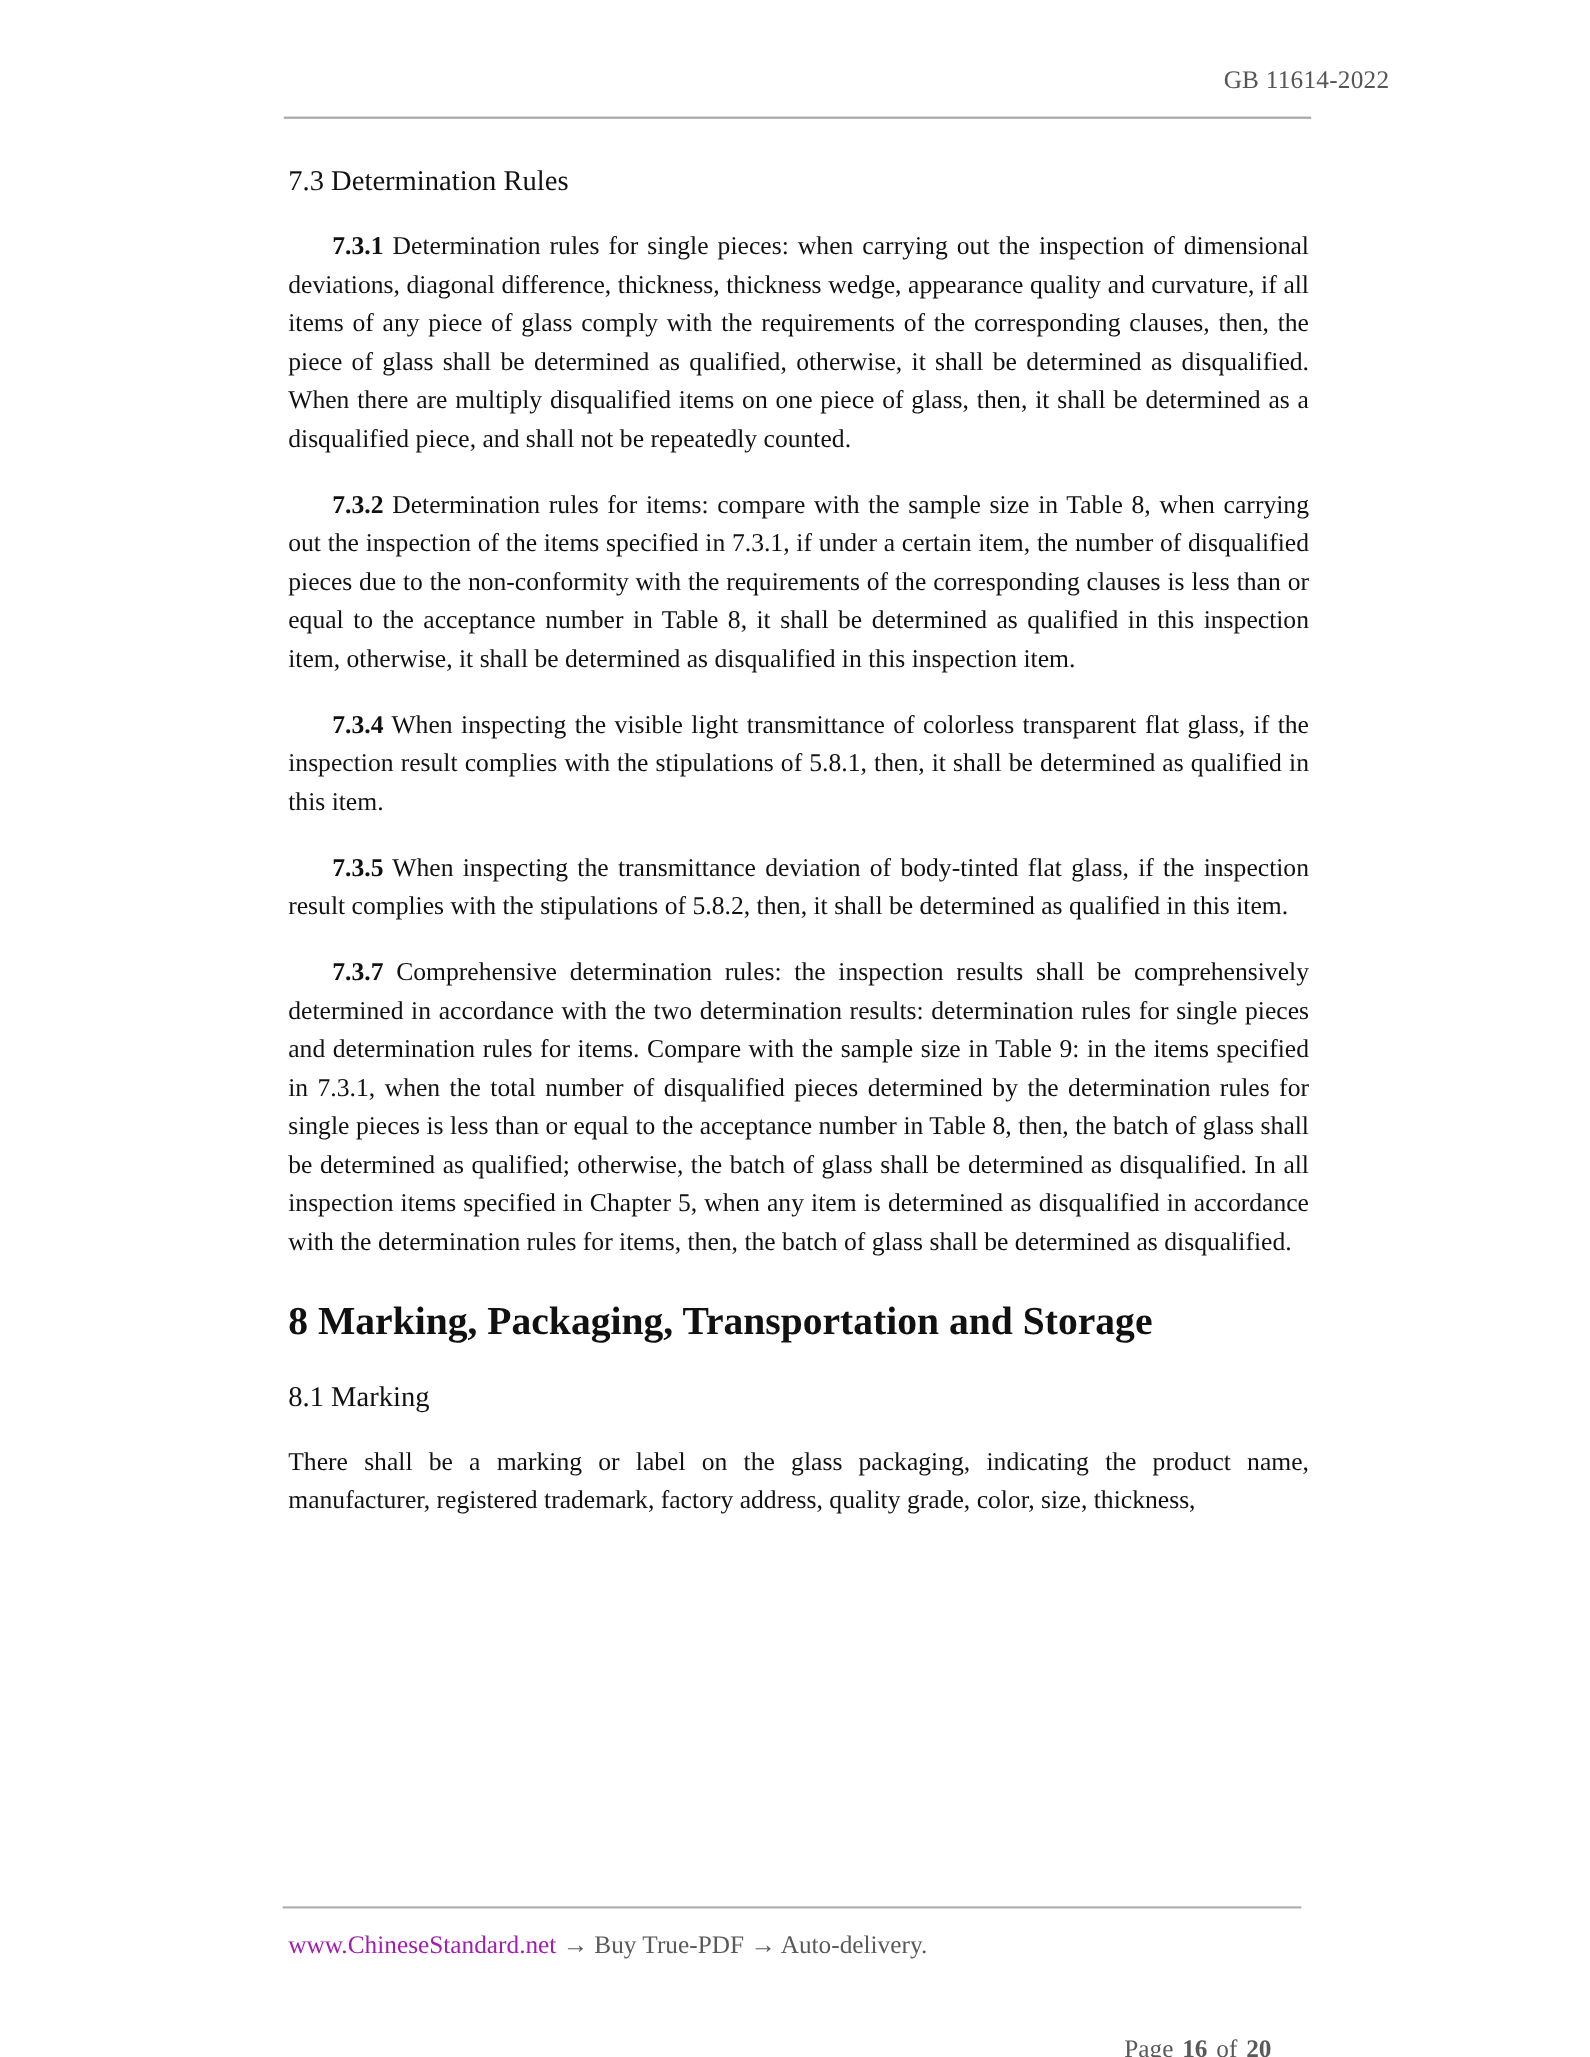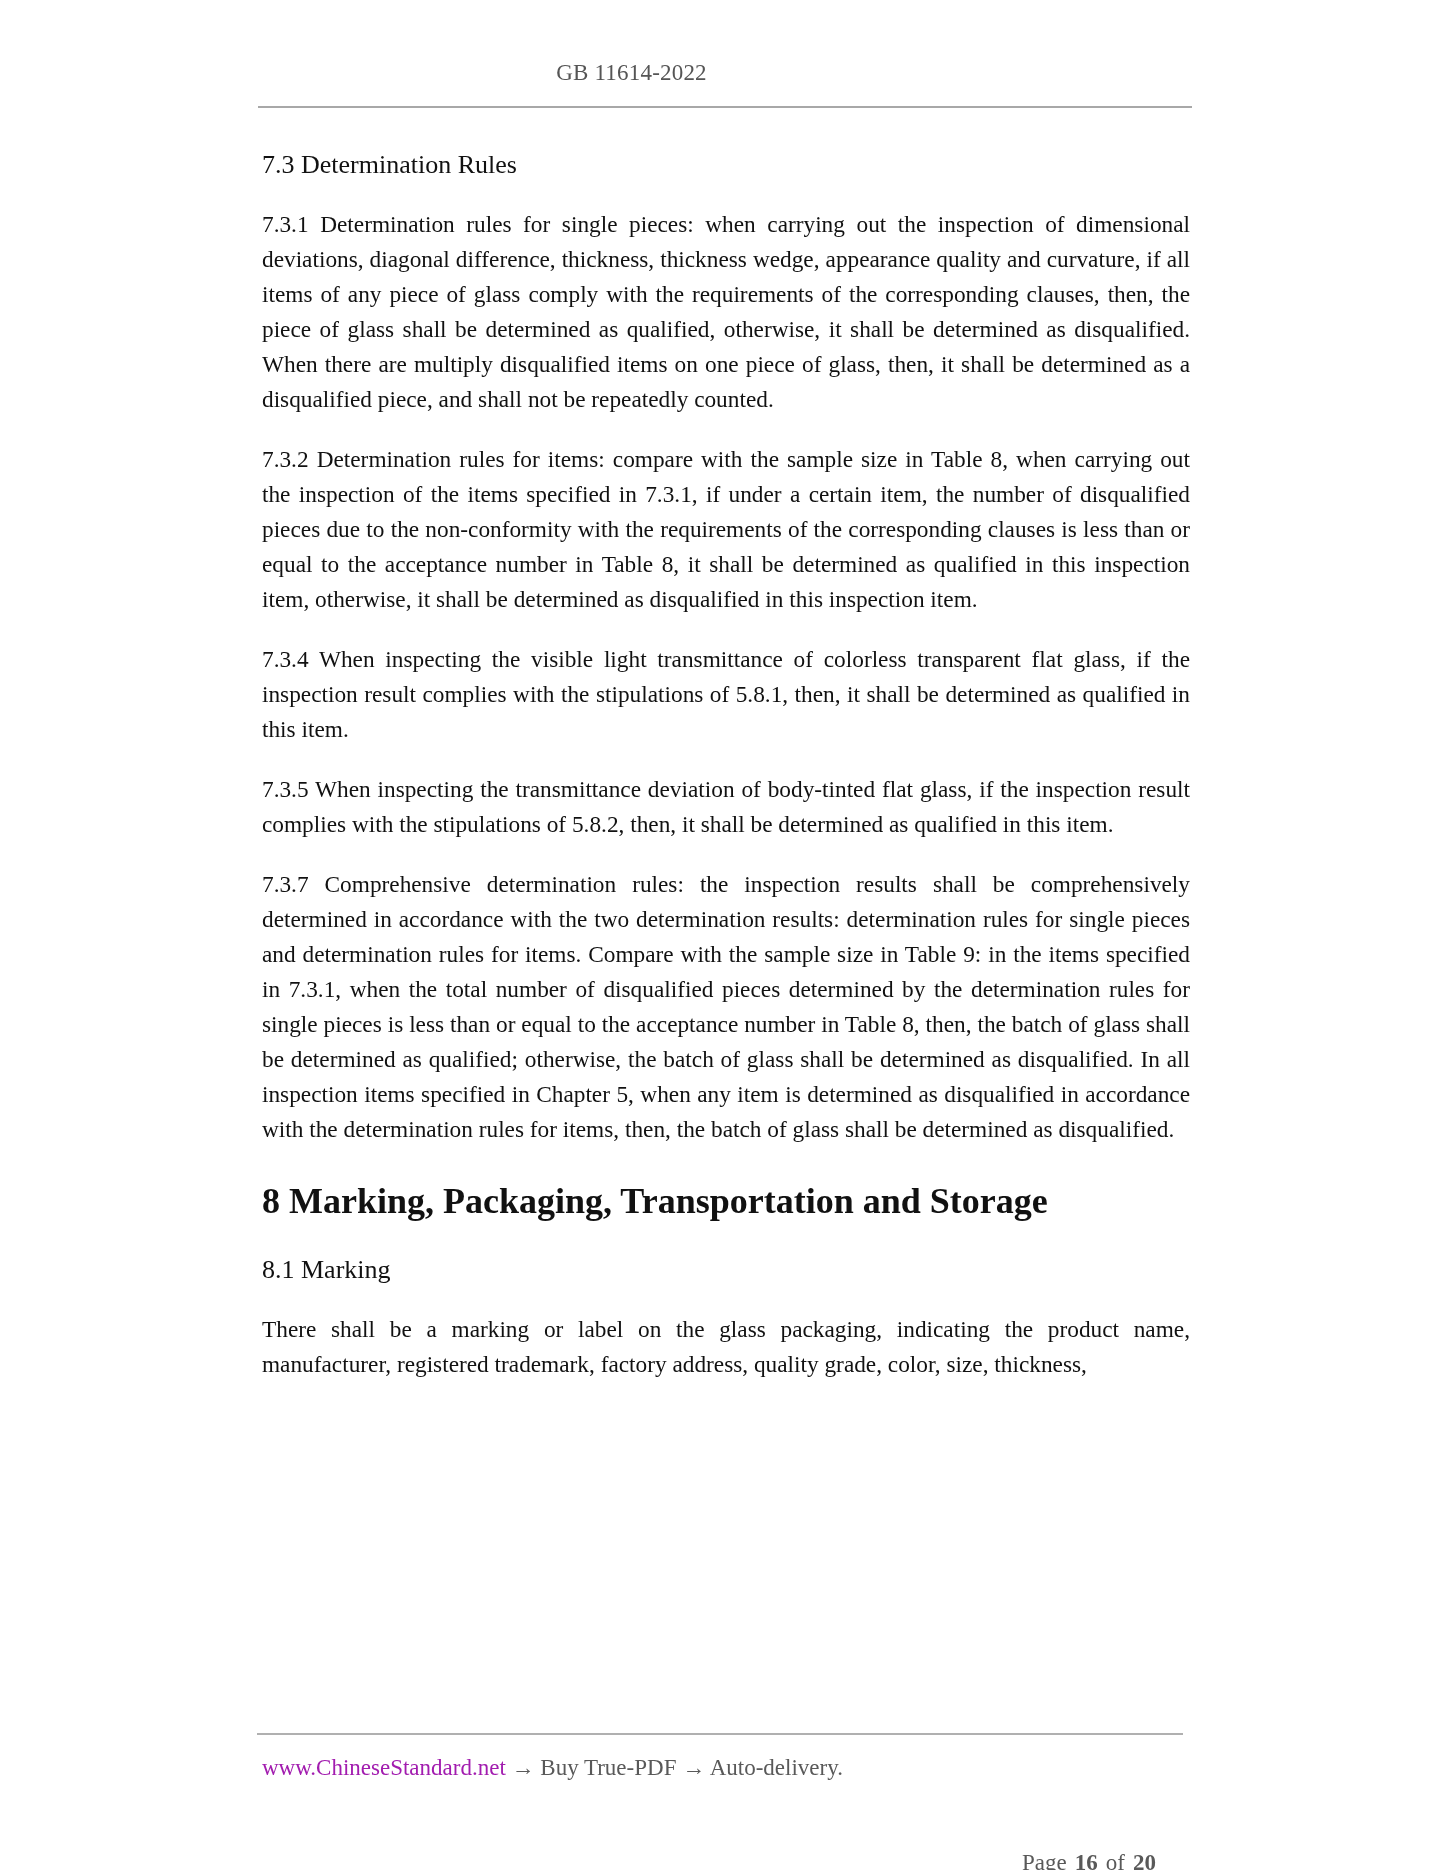--- a/index.html
+++ b/index.html
@@ -1,26 +1,26 @@
 <!DOCTYPE html>
 <html><head>
 <meta charset="utf-8">
 <style>
   html, body { margin: 0; padding: 0; background: #ffffff; }
   body { width: 1445px; height: 1870px; position: relative; overflow: hidden;
          font-family: "Liberation Serif", "DejaVu Serif", serif; color: #111; }
-  .header-title { position: absolute; top: 60px; left: 0; width: 1263px; text-align: center;
+  .header-title { position: absolute; top: 60px; left: 0; width: 1263px; text-align: right;
                   font-size: 23px; color: #555; letter-spacing: 0.2px; }
   .header-rule { position: absolute; top: 106px; left: 258px; width: 934px; height: 0;
                  border-top: 2px solid #a8a8a8; }
   .content { position: absolute; top: 148px; left: 262px; width: 928px; }
   .h2 { font-weight: normal; font-size: 26px; line-height: 34px; margin: 0 0 25px 0; }
   .h1 { font-weight: bold; font-size: 36px; line-height: 44px; margin: 32px 0 30px 0; font-family: Liberation Serif, serif; }
   .p { font-size: 23.3px; line-height: 35px; margin: 0 0 25px 0; text-align: justify; }
-  .p b { font-weight: normal; }
+  .p b { font-weight: bold; margin-left: 40px; }
   .footer-rule { position: absolute; top: 1733px; left: 257px; width: 926px; height: 0;
                  border-top: 2px solid #b0b0b0; }
   .footer-left { position: absolute; top: 1755px; left: 262px; font-size: 23px; color: #595959; white-space: nowrap; }
   .footer-left a { color: #a21caf; }
   .footer-right { position: absolute; top: 1850px; left: 1022px; font-size: 23px; color: #595959; white-space: nowrap; }
   .footer-right b { font-weight: bold; }
   .sp { display: inline-block; width: 8px; }
 </style>
 </head>
 <body>

